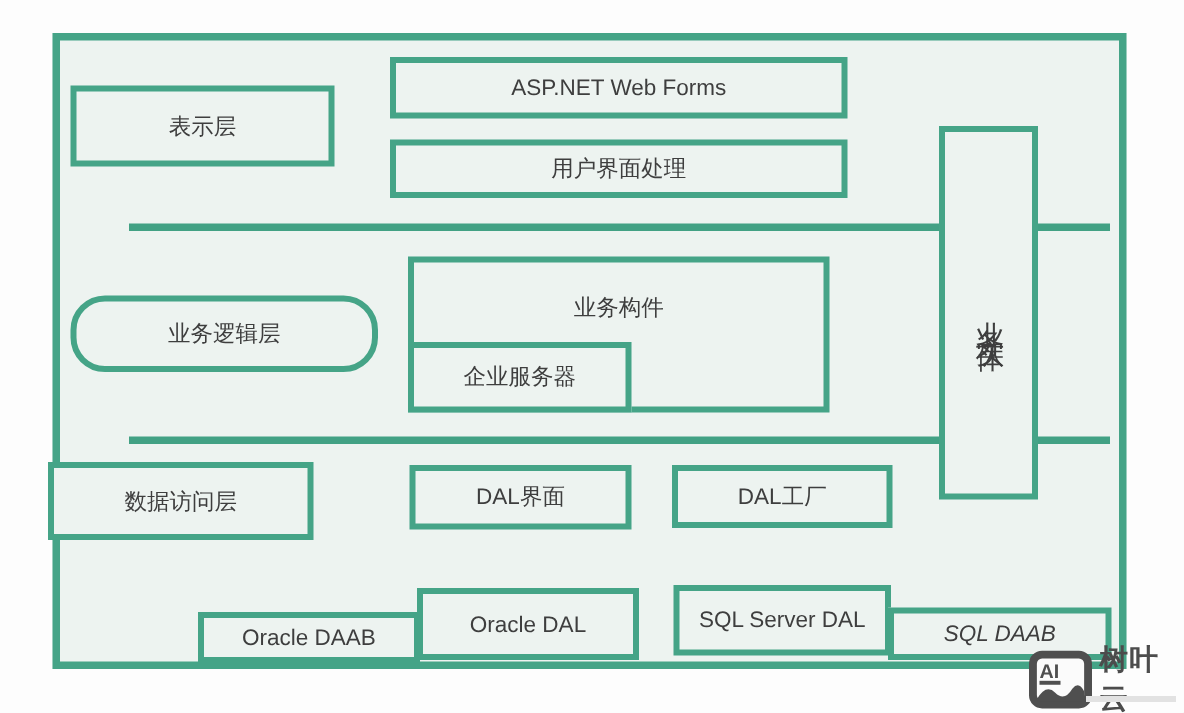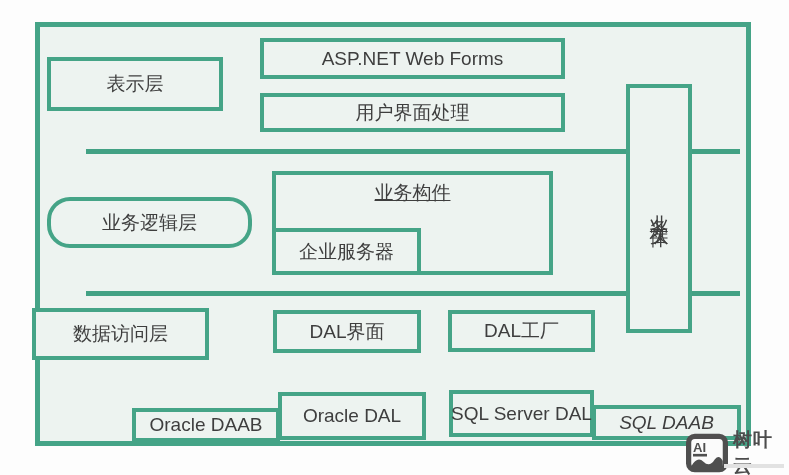--- a/index.html
+++ b/index.html
@@ -27,29 +27,28 @@
     z-index:1;
   }
   .box{
     position:absolute;
     border:4px solid #45a487;
     background:#edf3f0;
     box-sizing:border-box;
     display:flex;
     align-items:center;
     justify-content:center;
-    font-size:19px;
+    font-size:15px;
     color:#3e3e3e;
     z-index:2;
     white-space:nowrap;
   }
   .box.top-label{
     align-items:flex-start;
-    padding-top:5px;
-    text-decoration:underline;
+    padding-top:21px;
   }
   .box.overlay{ z-index:3; }
   .box.vertical{
     z-index:2;
     writing-mode:vertical-rl;
     text-orientation:upright;
     letter-spacing:5px;
     font-size:19px;
   }
   .watermark{

